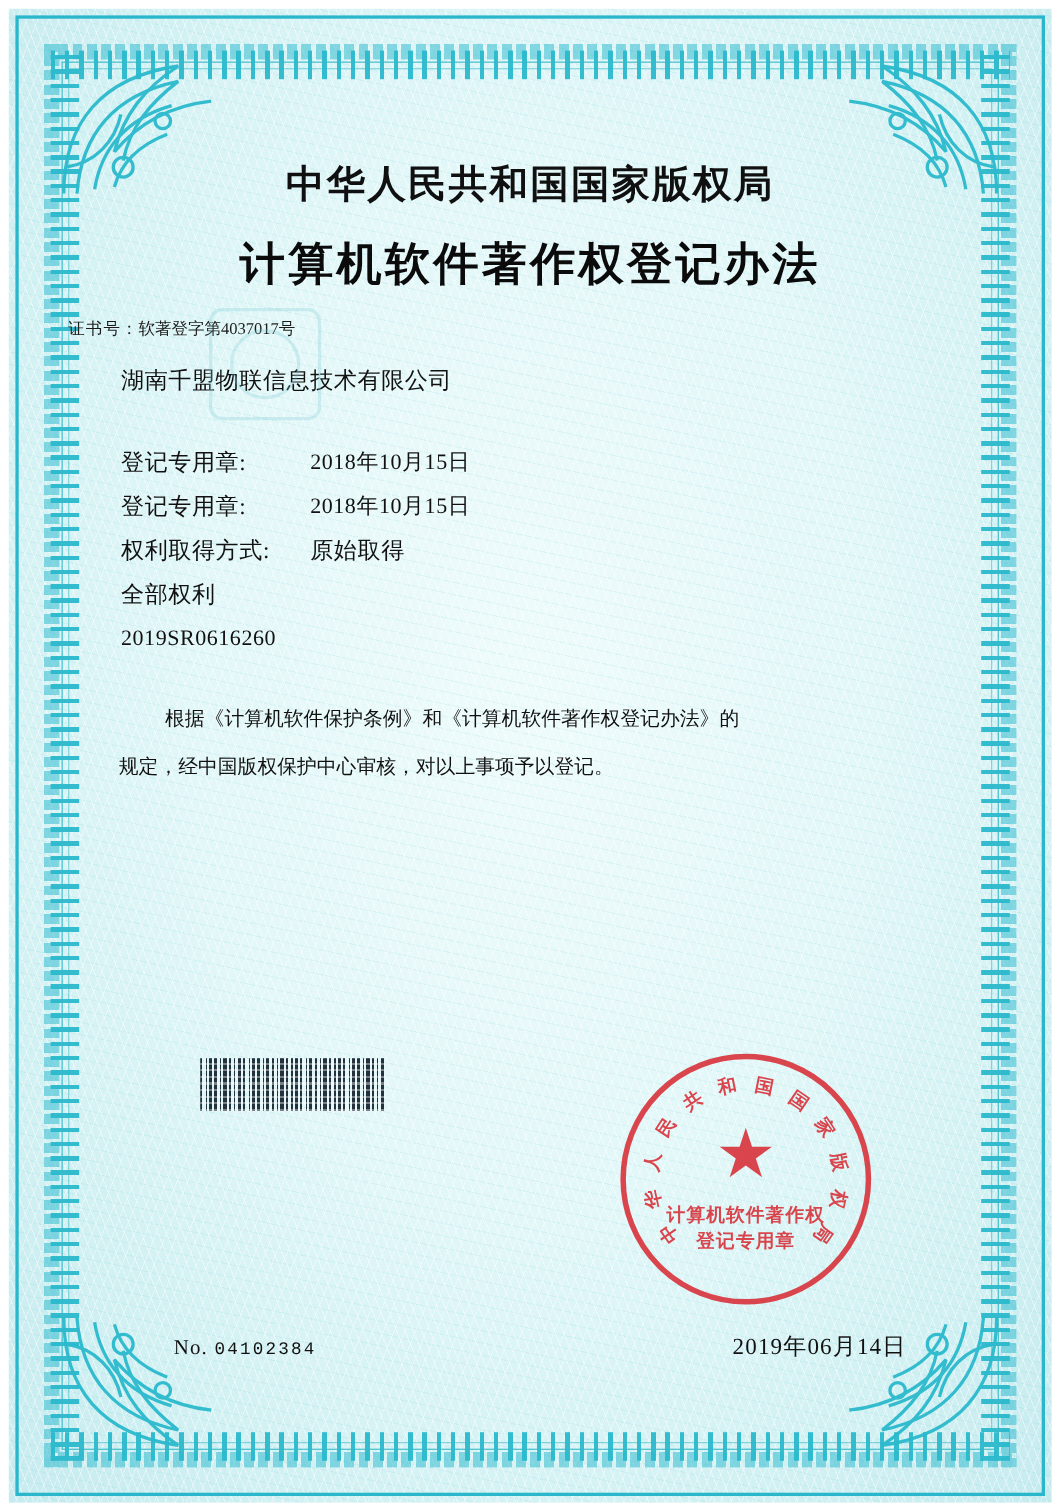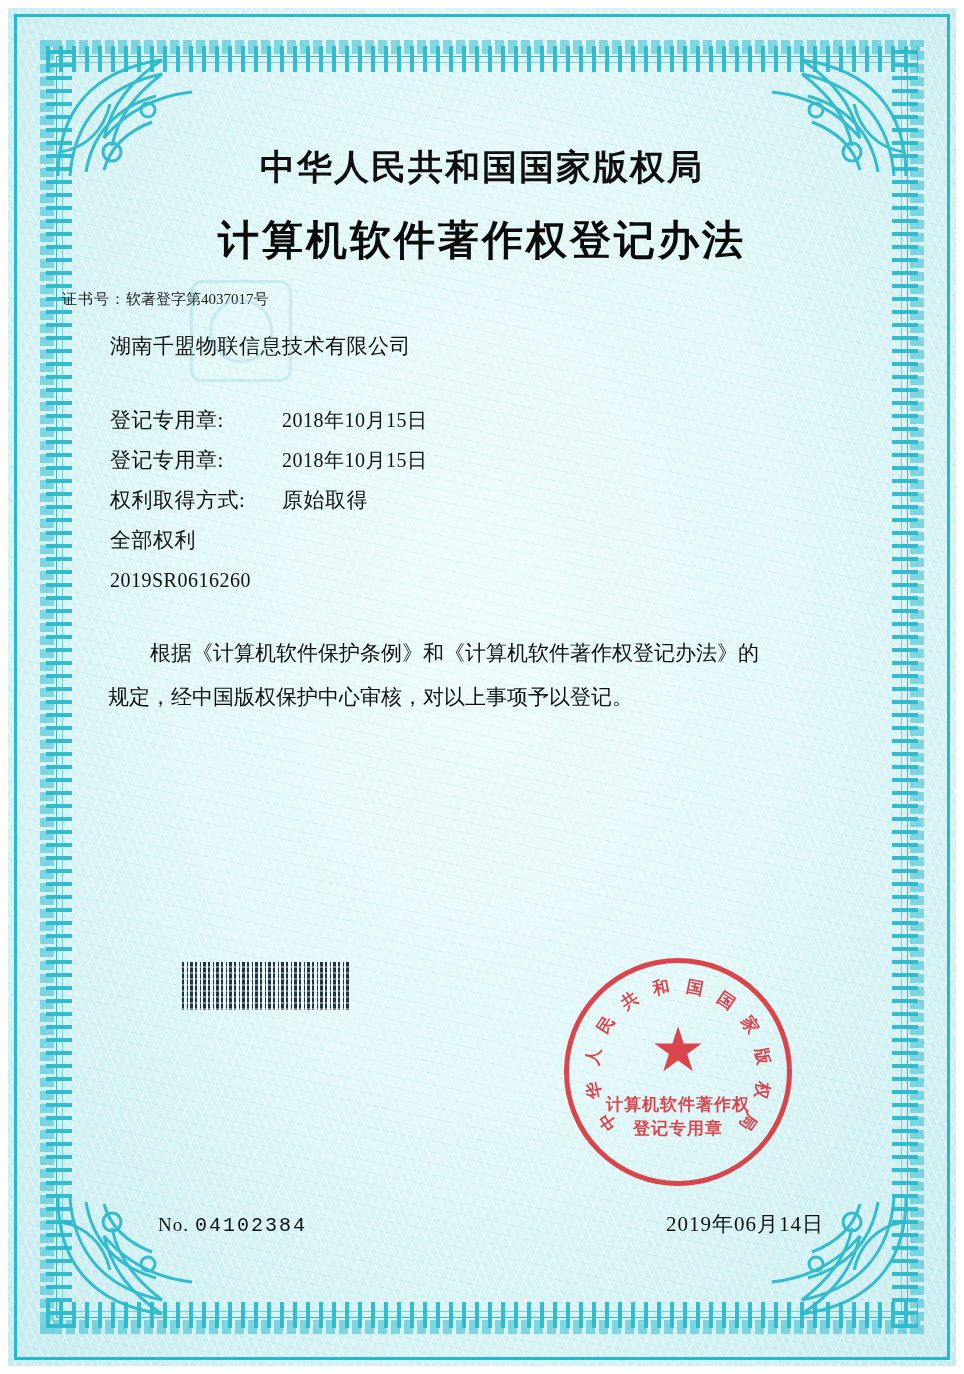--- a/index.html
+++ b/index.html
@@ -168,21 +168,21 @@
   }
   .gap-a { height: 34px; }
 
   .row.date .val, .row.regno .val {
     font-size: 20px;
   }
 
   .statement {
     margin-top: 34px;
     padding: 0 40px 0 46px;
-    font-size: 21px;
+    font-size: 18px;
     line-height: 44px;
     color: #111;
     text-align: justify;
   }
   .statement .indent { display: inline-block; width: 42px; }
 
   
   .barcode {
     position: absolute;
     left: 120px;
@@ -265,21 +265,21 @@
     display: flex;
     justify-content: space-between;
     align-items: baseline;
     font-size: 19px;
     color: #111;
   }
   .footer .no-label { letter-spacing: 1px; }
   .footer .no-value {
     font-family: "Liberation Mono", "DejaVu Sans Mono", monospace;
     letter-spacing: 2px;
-    font-size: 20px;
+    font-size: 16px;
     margin-left: 6px;
   }
   .footer .issue-date { font-size: 21px; letter-spacing: 1px; }
 
   
   .watermark {
     position: absolute;
     left: 128px;
     top: 218px;
     width: 96px;

